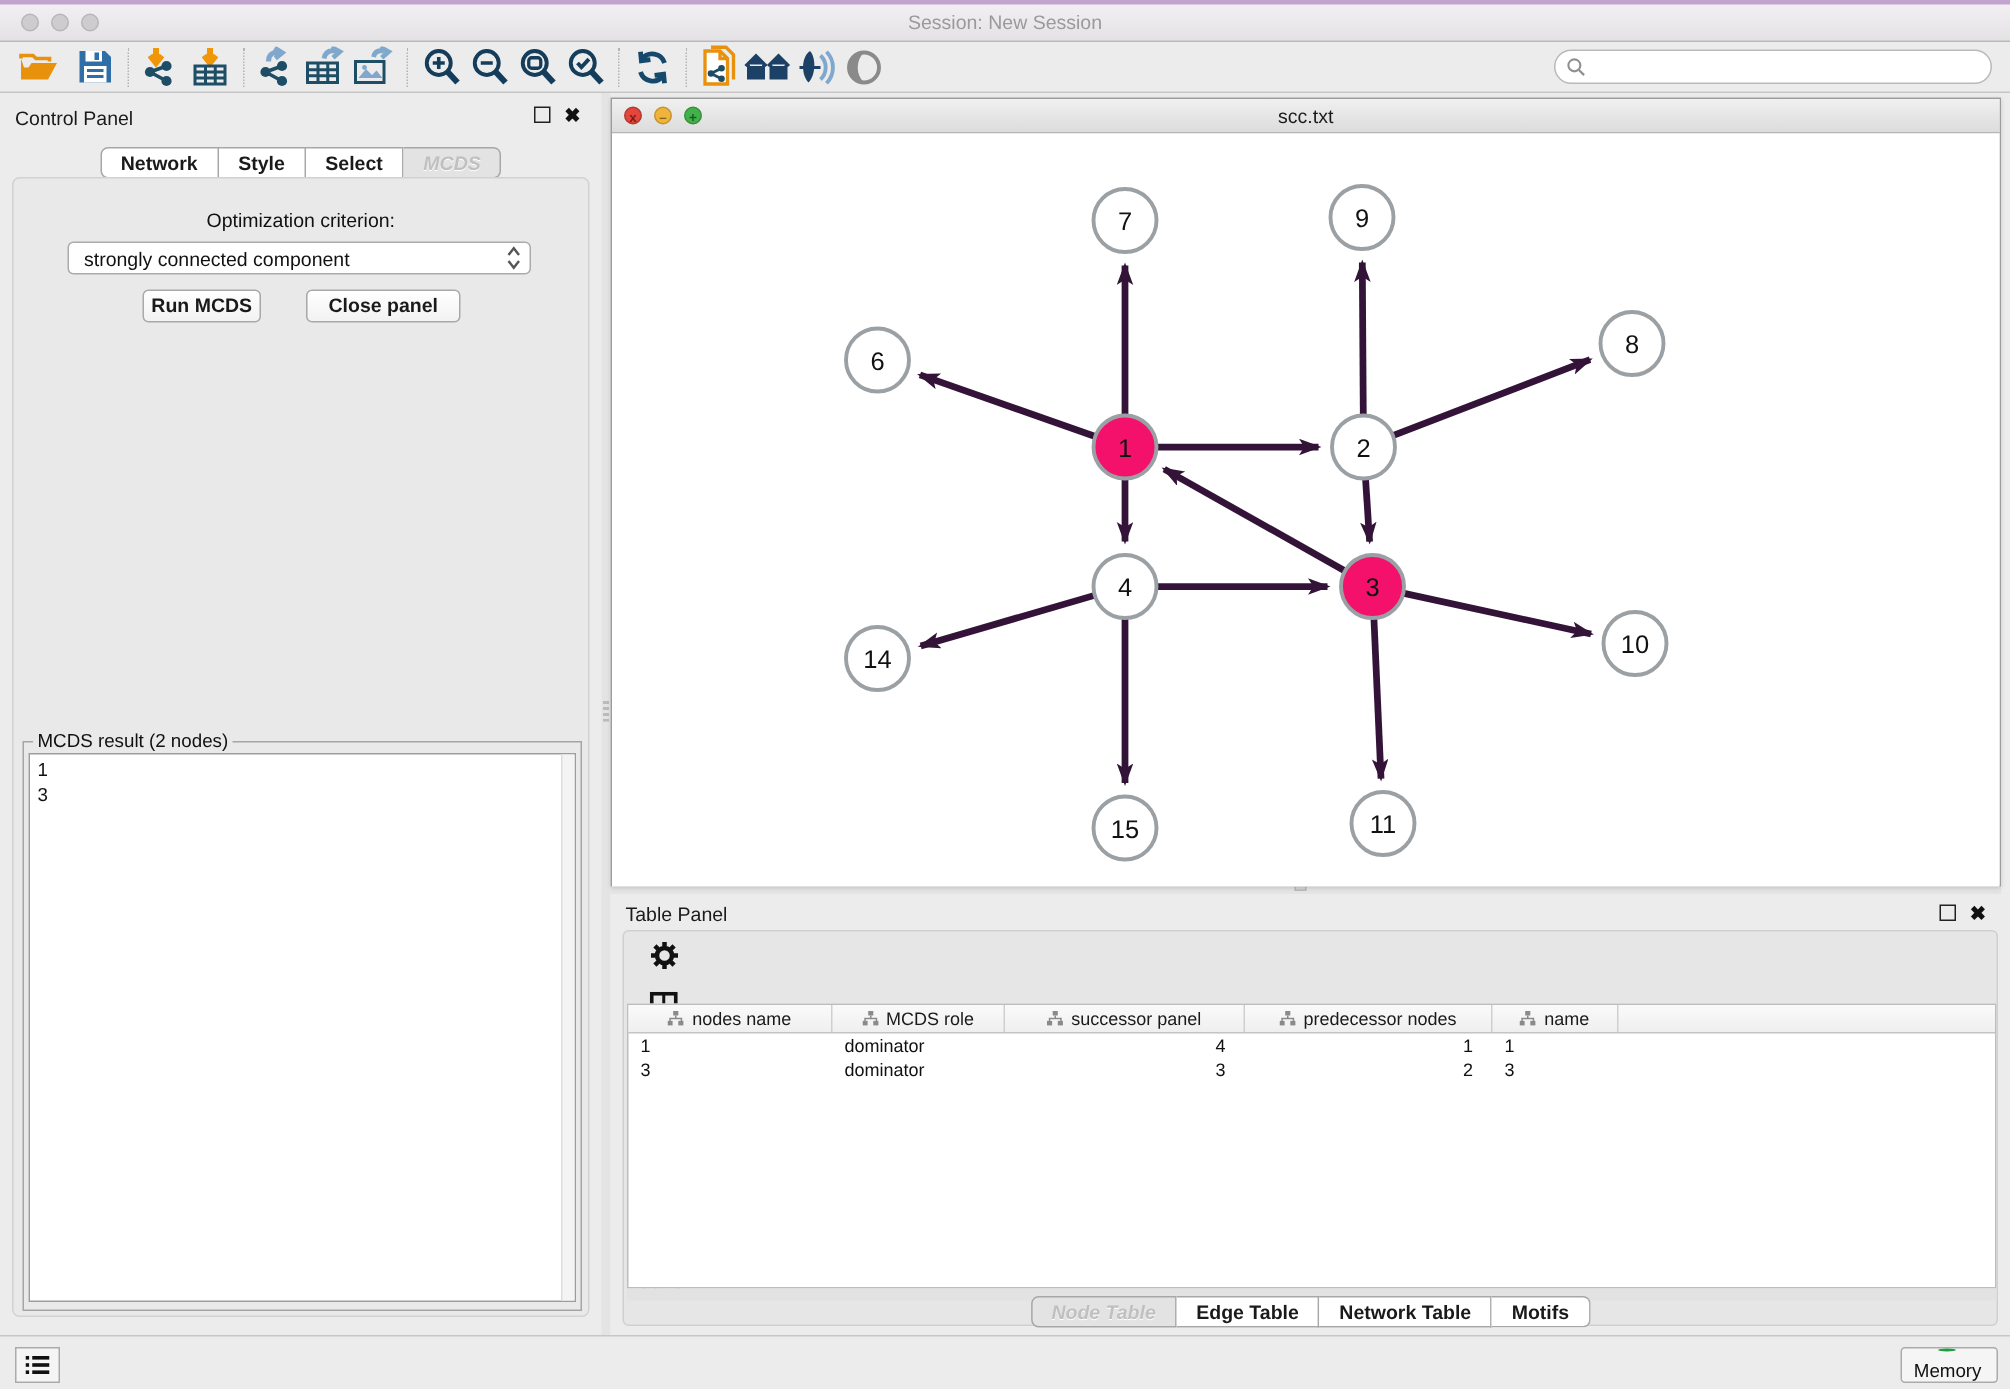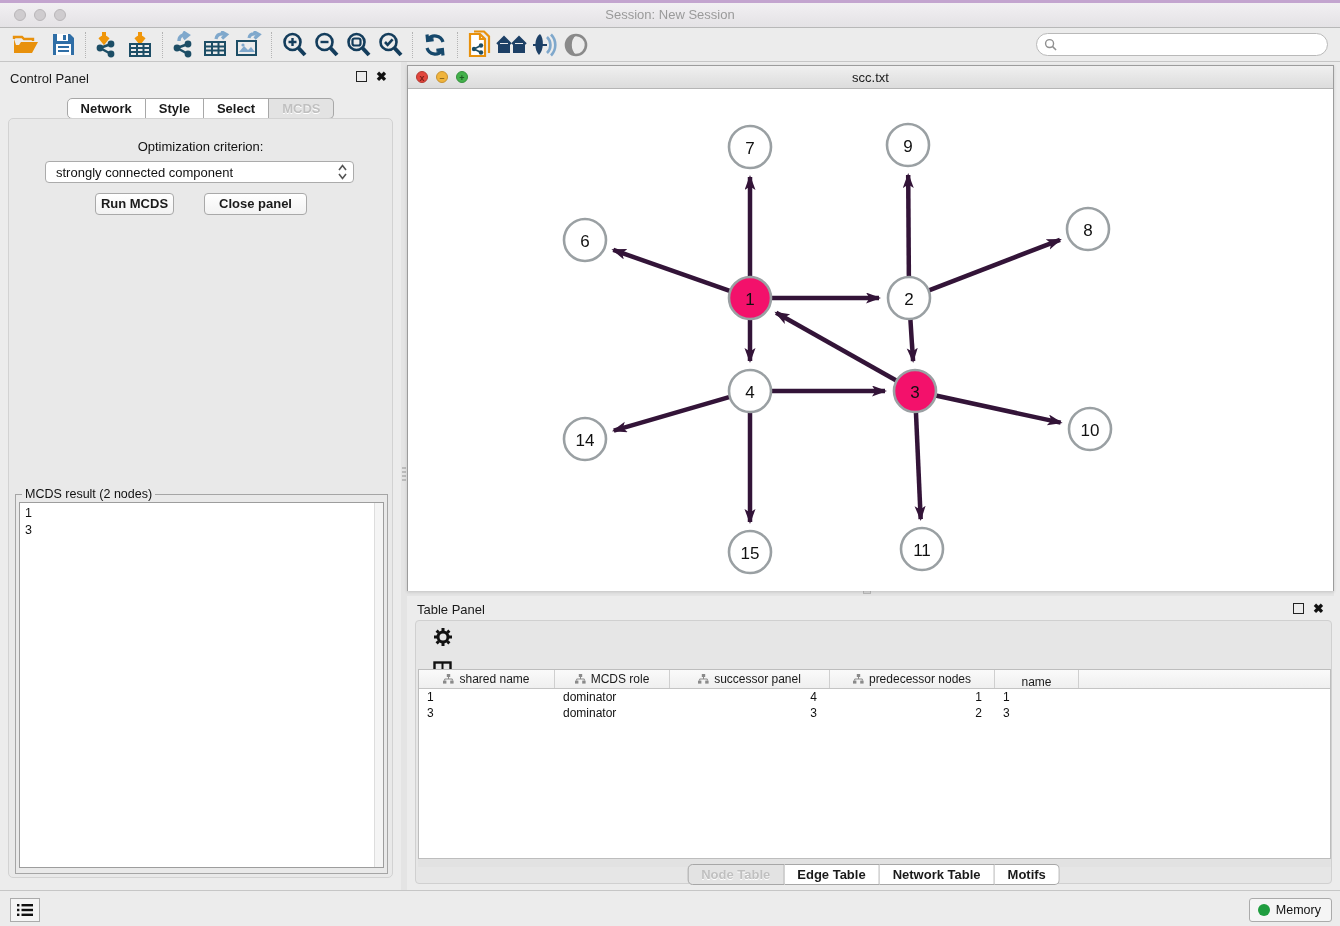--- a/index.html
+++ b/index.html
@@ -34,21 +34,21 @@
   .panel-ctl { position:absolute; top:7px; display:flex; gap:9px; }
   .cp-header .panel-ctl { right:14px; }
   .float-glyph { width:11px; height:11px; border:1.6px solid #222; margin-top:2px; }
   .close-glyph { font-size:13px; font-weight:bold; color:#111; line-height:15px; }
 
   .seg-tabs { display:flex; }
   .seg-tab { height:21px; line-height:19px; padding:0 13px; background:#fff; border:1px solid #a7a7a7;
              border-left:none; font-size:13px; font-weight:bold; color:#1a1a1a; }
   .seg-tab:first-child { border-left:1px solid #a7a7a7; border-radius:5px 0 0 5px; }
   .seg-tab:last-child { border-radius:0 5px 5px 0; }
-  .seg-tab.active { background:#e3e3e3; color:#c0c0c0; text-shadow:0 1px 0 #fff; }
+  .seg-tab.active { background:#e3e3e3; color:#c0c0c0; text-shadow:0 1px 0 #fff;font-style:italic; }
   .cp-tabs { position:absolute; left:50%; transform:translateX(-50%); top:36px;justify-content:flex-end; }
 
   .cp-content { position:absolute; left:8px; top:56px; width:385px; height:760px; background:#e9e9e9;
                 border:1px solid #d2d2d2; border-radius:5px; }
   .opt-label { position:absolute; left:0; width:100%; top:20px; text-align:center; font-size:13px; color:#111; }
   .dropdown { position:absolute; left:36px; top:42px; width:309px; height:22px; background:#fff;
               border:1px solid #ababab; border-radius:4px; display:flex; align-items:center;
               padding:0 6px 0 10px; font-size:13px; }
   .dropdown .dd-value { flex:1; }
   .btn { position:absolute; height:22px; background:linear-gradient(#ffffff,#f2f2f2); border:1px solid #a9a9a9;
@@ -108,21 +108,21 @@
   .tp-tabs { position:absolute; left:50%; transform:translateX(-50%); top:243px; }
   .tp-tabs .seg-tab { font-size:13px; }
 
   
   .status-bar { position:absolute; left:0; top:890px; width:100%; height:36px; background:#ececec;
                 border-top:1px solid #c6c6c6; }
   .status-left-btn { position:absolute; left:10px; top:7px; width:30px; height:24px; background:#f5f5f5;
                      border:1px solid #ababab; display:flex; align-items:center; justify-content:center; }
   .memory-btn { position:absolute; right:8px; top:7px; height:24px; padding:0 10px 0 8px; background:#f5f5f5;
                 border:1px solid #ababab; border-radius:3px; display:flex; align-items:center; gap:6px;
-                font-size:12.5px; color:#111; }
+                font-size:12.5px; color:#111;flex-direction:column; }
   .memory-dot { width:12px; height:12px; border-radius:50%; background:#1f9d3f; }
 </style>
 </head>
 <body>
 
 <div class="screen">
 
   <div class="titlebar">
     <div class="purple-strip"></div>
     <div class="traffic">
@@ -440,21 +440,21 @@
         <div class="grid-header" id="grid-header">
             <div class="gh-cell" style="width: 136px;">
               <svg width="11" height="10" viewBox="0 0 11 10">
                 <g fill="#8a8a8a">
                   <rect x="3.8" y="0" width="3.4" height="3"></rect>
                   <rect x="0" y="6.6" width="3.4" height="3"></rect>
                   <rect x="7.2" y="6.6" width="3.4" height="3"></rect>
                   <path d="M5.5 3 V5 M1.7 6.6 V5 H9.3 V6.6" stroke="#8a8a8a" fill="none" stroke-width="1"></path>
                 </g>
               </svg>
-              <span>shared name</span>
+              <span>nodes name</span>
             </div>
             <div class="gh-cell" style="width: 115px;">
               <svg width="11" height="10" viewBox="0 0 11 10">
                 <g fill="#8a8a8a">
                   <rect x="3.8" y="0" width="3.4" height="3"></rect>
                   <rect x="0" y="6.6" width="3.4" height="3"></rect>
                   <rect x="7.2" y="6.6" width="3.4" height="3"></rect>
                   <path d="M5.5 3 V5 M1.7 6.6 V5 H9.3 V6.6" stroke="#8a8a8a" fill="none" stroke-width="1"></path>
                 </g>
               </svg>
@@ -475,21 +475,21 @@
               <svg width="11" height="10" viewBox="0 0 11 10">
                 <g fill="#8a8a8a">
                   <rect x="3.8" y="0" width="3.4" height="3"></rect>
                   <rect x="0" y="6.6" width="3.4" height="3"></rect>
                   <rect x="7.2" y="6.6" width="3.4" height="3"></rect>
                   <path d="M5.5 3 V5 M1.7 6.6 V5 H9.3 V6.6" stroke="#8a8a8a" fill="none" stroke-width="1"></path>
                 </g>
               </svg>
               <span>predecessor nodes</span>
             </div>
-            <div class="gh-cell" style="width: 84px; flex-direction: column;">
+            <div class="gh-cell" style="width: 84px;">
               <svg width="11" height="10" viewBox="0 0 11 10">
                 <g fill="#8a8a8a">
                   <rect x="3.8" y="0" width="3.4" height="3"></rect>
                   <rect x="0" y="6.6" width="3.4" height="3"></rect>
                   <rect x="7.2" y="6.6" width="3.4" height="3"></rect>
                   <path d="M5.5 3 V5 M1.7 6.6 V5 H9.3 V6.6" stroke="#8a8a8a" fill="none" stroke-width="1"></path>
                 </g>
               </svg>
               <span>name</span>
             </div>

